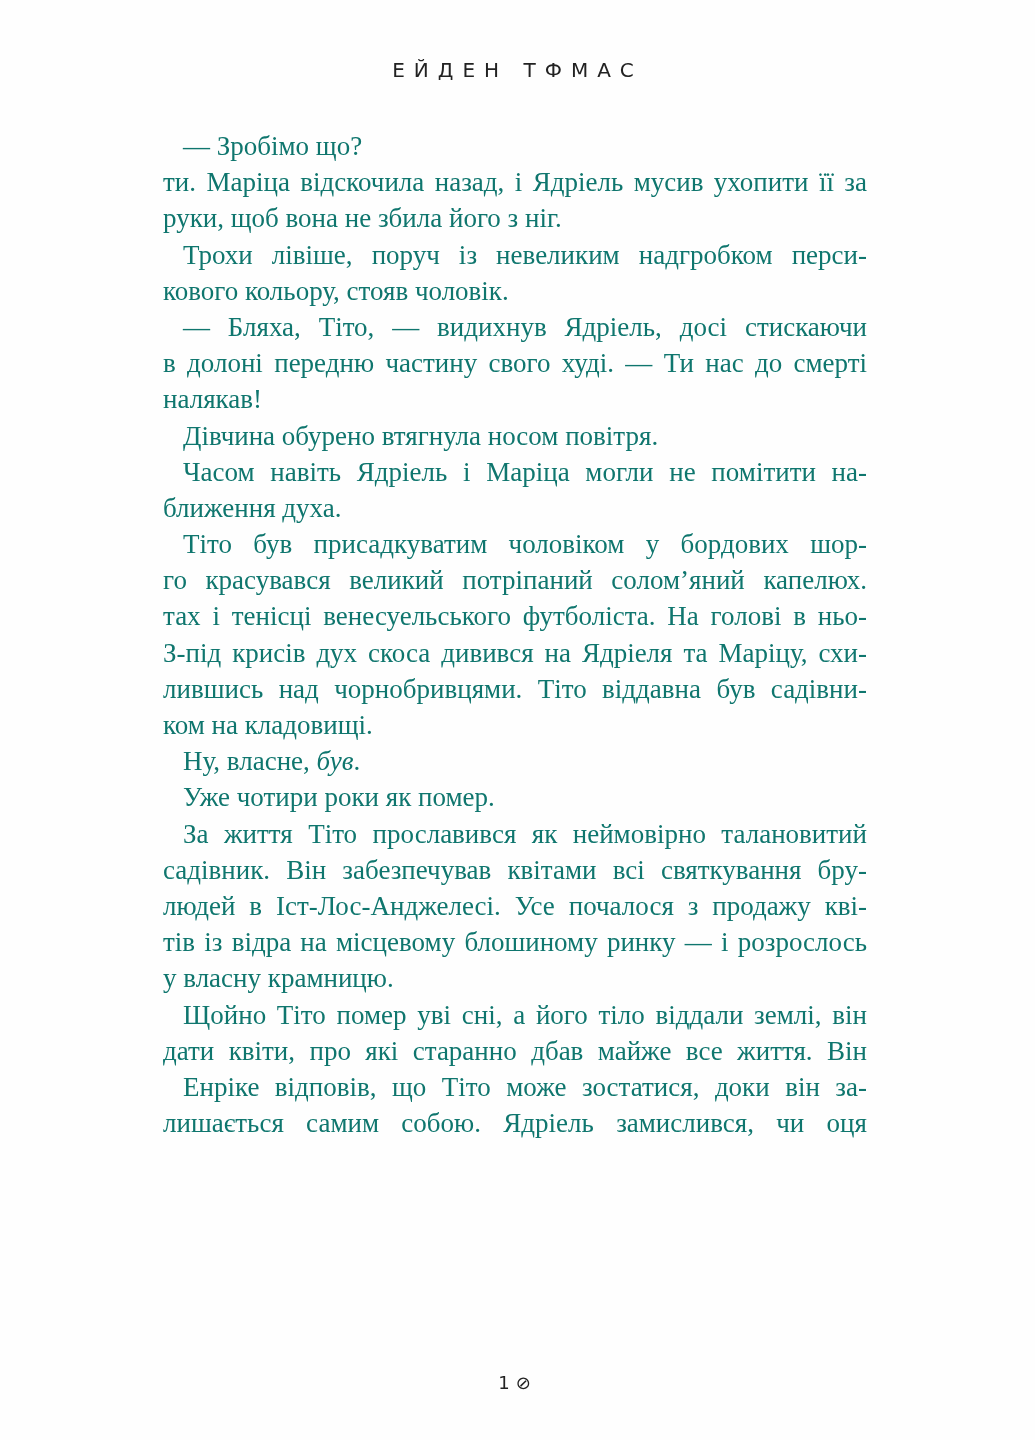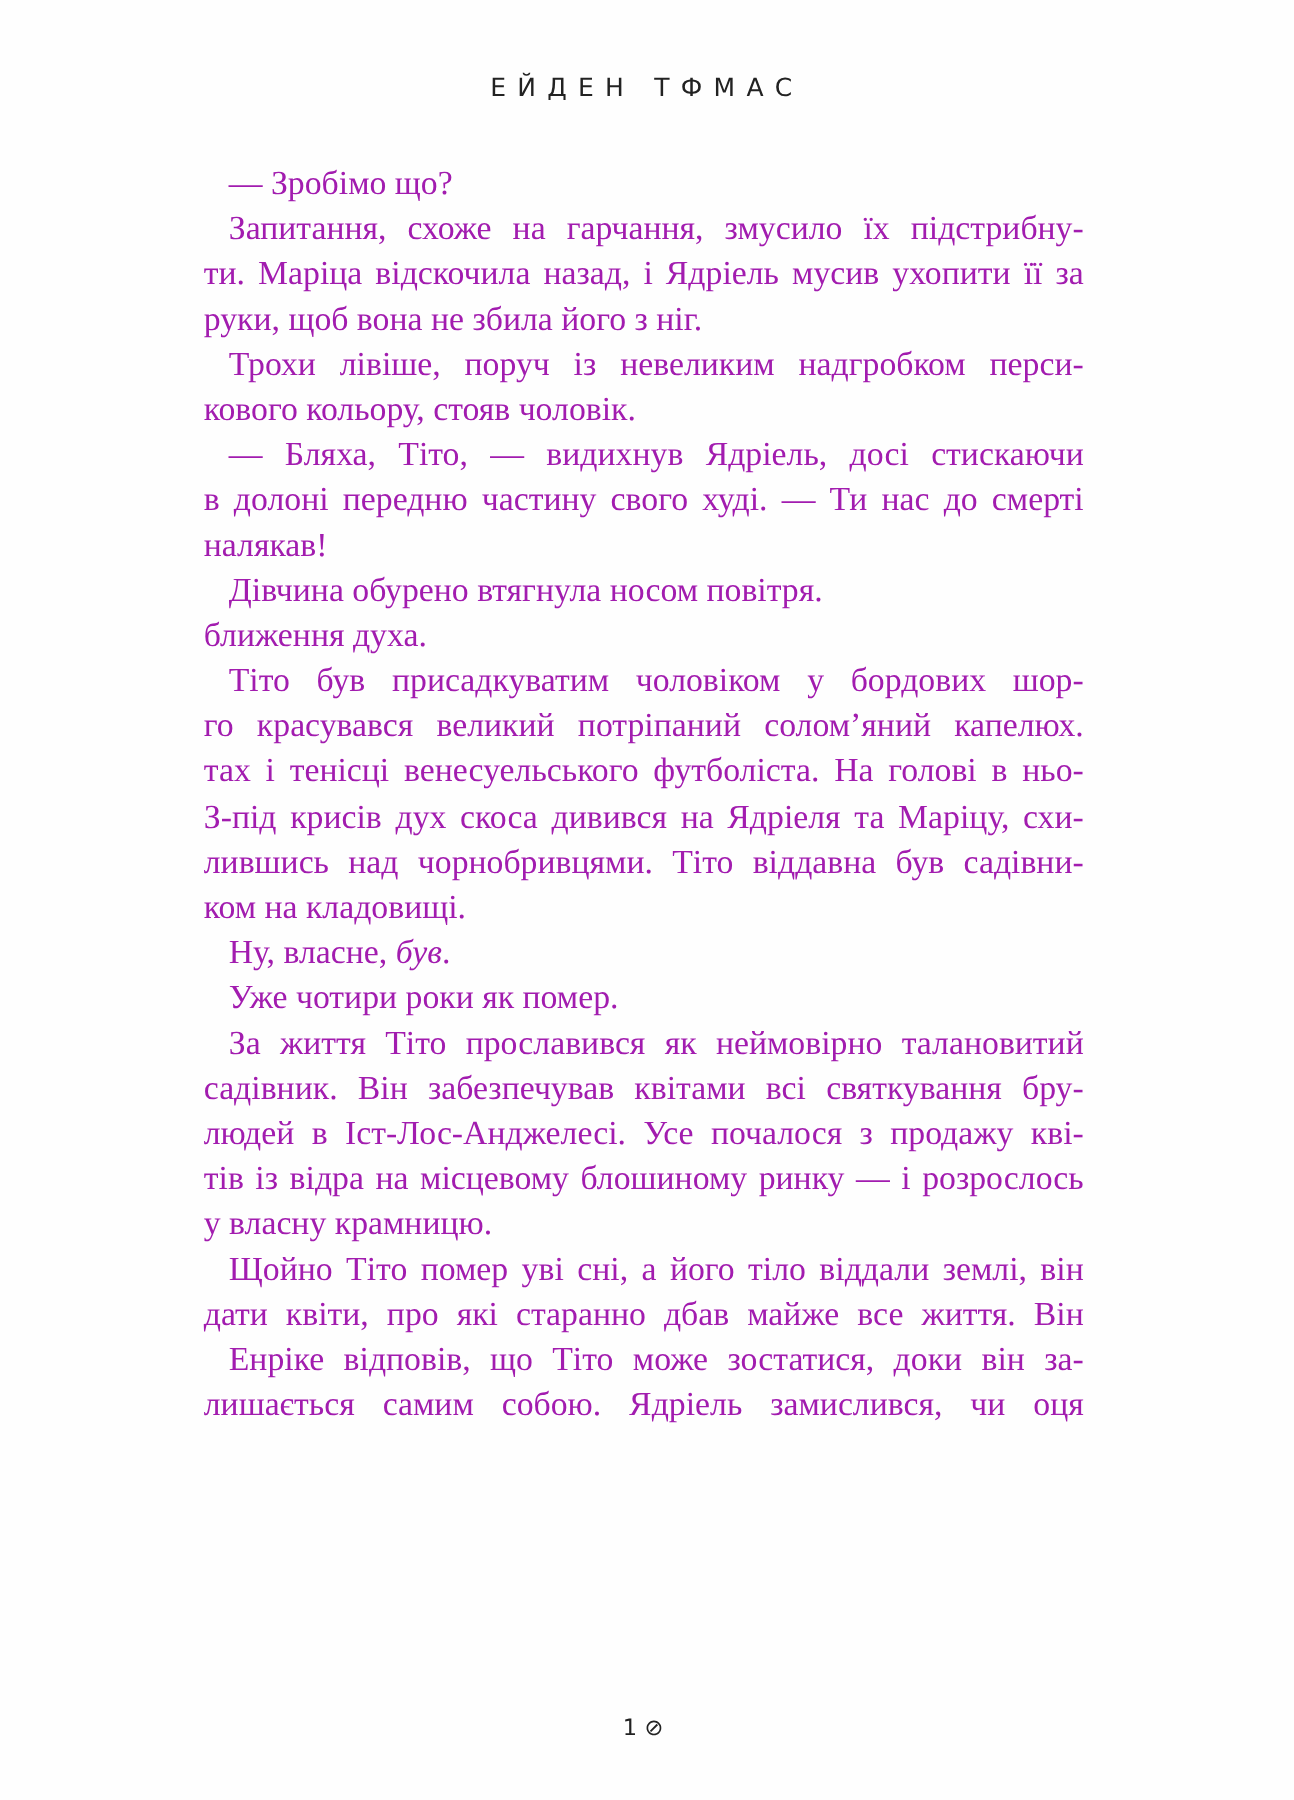--- a/index.html
+++ b/index.html
@@ -6,21 +6,21 @@
   body { width: 1035px; height: 1440px; position: relative; overflow: hidden; }
   .page { position: absolute; left: 0; top: 0; width: 1035px; height: 1440px; background: #fefefe; }
   .running-head {
     position: absolute; top: 58px; left: 0; width: 1035px; text-align: center;
     font-family: "DejaVu Sans", sans-serif; font-size: 20px; letter-spacing: 9px;
     color: #222; font-weight: normal;
   }
   .text-block {
     position: absolute; left: 163px; top: 128px; width: 704px;
     font-family: "Liberation Serif", "DejaVu Serif", serif;
-    font-size: 27px; color: #a21caf;
+    font-size: 27px; color: #0f766e;
   }
   .line {
     height: 36.2px; line-height: 36.2px; white-space: nowrap;
     text-align: justify; text-align-last: justify; overflow: visible;
   }
   .line.last { text-align-last: left; }
   .line.indent { padding-left: 20px; }
   .line em { }
   .folio {
     position: absolute; top: 1372px; left: 0; width: 1035px; text-align: center;
@@ -30,33 +30,33 @@
 </head>
 <body>
 
 <div class="page">
   <div class="running-head">ЕЙДЕН ТФМАС</div>
 
   <div class="text-block">
 
     <div class="line indent last">— Зробімо що?</div>
 
-    <div class="line indent">Запитання, схоже на гарчання, змусило їх підстрибну-</div>
     <div class="line">ти. Маріца відскочила назад, і Ядріель мусив ухопити її за</div>
     <div class="line last">руки, щоб вона не збила його з ніг.</div>
 
     <div class="line indent">Трохи лівіше, поруч із невеликим надгробком перси-</div>
     <div class="line last">кового кольору, стояв чоловік.</div>
 
     <div class="line indent">— Бляха, Тіто, — видихнув Ядріель, досі стискаючи</div>
     <div class="line">в долоні передню частину свого худі. — Ти нас до смерті</div>
     <div class="line last">налякав!</div>
 
     <div class="line indent last">Дівчина обурено втягнула носом повітря.</div>
 
+    <div class="line indent">Часом навіть Ядріель і Маріца могли не помітити на-</div>
     <div class="line last">ближення духа.</div>
 
     <div class="line indent">Тіто був присадкуватим чоловіком у бордових шор-</div>
     <div class="line">го красувався великий потріпаний солом’яний капелюх.</div>
     <div class="line">тах і тенісці венесуельського футболіста. На голові в ньо-</div>
     <div class="line">З-під крисів дух скоса дивився на Ядріеля та Маріцу, схи-</div>
     <div class="line">лившись над чорнобривцями. Тіто віддавна був садівни-</div>
     <div class="line last">ком на кладовищі.</div>
 
     <div class="line indent last"><span>Ну, власне, </span><em>був</em><span>.</span></div>

